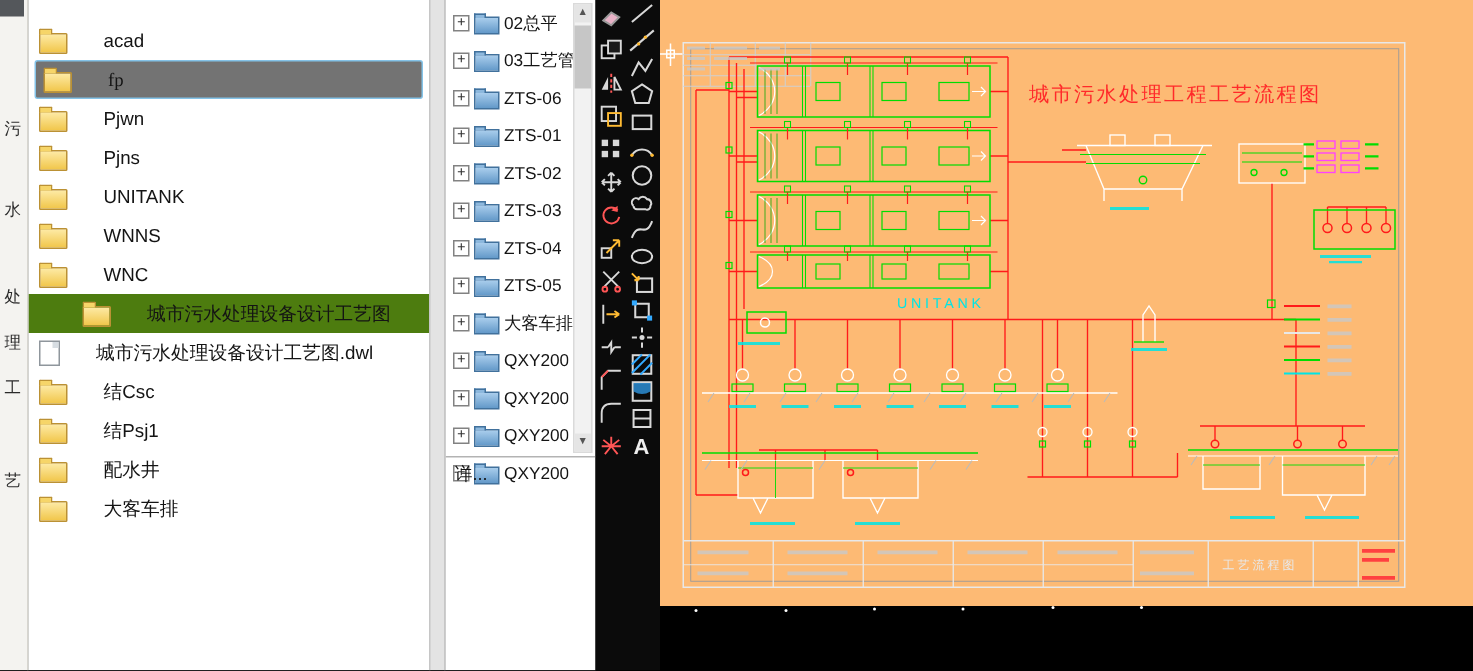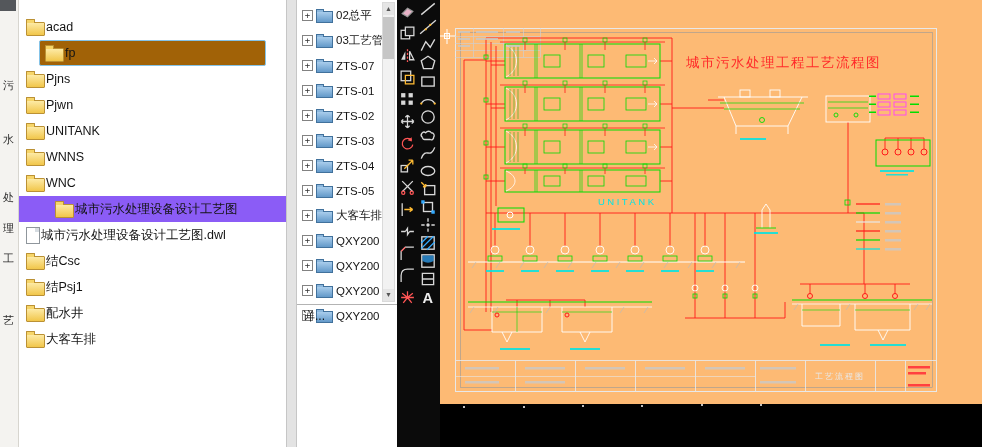--- a/index.html
+++ b/index.html
@@ -7,24 +7,24 @@
           font-family:"Liberation Sans",sans-serif;}
 
   
   .gutter{position:absolute;left:0;top:0;width:18px;height:447px;background:#f4f3f0;border-right:1px solid #d7d5cf;}
   .gutter-chip{position:absolute;left:0;top:0;width:16px;height:11px;background:#54575b;}
   .gutter-char{position:absolute;left:3px;font-size:11px;color:#2a2a2a;}
 
   
   .file-panel{position:absolute;left:19px;top:0;width:267px;height:447px;background:#fff;overflow:hidden;}
   .file-list{position:absolute;left:0;top:14px;width:100%;}
-  .file-row{position:relative;height:26px;display:flex;align-items:center;gap:1px;padding-left:7px;
+  .file-row{position:relative;height:26px;display:flex;align-items:center;gap:24px;padding-left:7px;
             font-size:12.5px;color:#141414;box-sizing:border-box;}
-  .file-row.selected{background:#a16207;border:1px solid #84c3e8;border-radius:2px;margin:0 20px;padding-left:5px;}
-  .file-row.highlighted{background:#8b5cf6;padding-left:36px;}
+  .file-row.selected{background:#737373;border:1px solid #84c3e8;border-radius:2px;margin:0 4px;padding-left:5px;font-family:Liberation Serif, serif;}
+  .file-row.highlighted{background:#4d7c0f;padding-left:36px;}
   .icon-folder{width:17px;height:12px;flex:none;position:relative;border-radius:1px;
                background:linear-gradient(180deg,#fdeaa5,#f1c64a);border:1px solid #bb9134;margin-top:3px;}
   .icon-folder::before{content:"";position:absolute;top:-4px;left:-1px;width:7px;height:3px;
                background:#f6d569;border:1px solid #bb9134;border-bottom:none;border-radius:1px 1px 0 0;}
   .icon-file{width:12px;height:15px;flex:none;background:#fff;border:1px solid #8f969c;position:relative;}
   .icon-file::after{content:"";position:absolute;right:0;top:0;width:4px;height:4px;background:#d7dde2;}
 
   
   .splitter{position:absolute;left:286px;top:0;width:11px;height:447px;background:#e3e3e3;
             border-left:1px solid #c6c6c6;border-right:1px solid #c6c6c6;box-sizing:border-box;}
@@ -85,25 +85,25 @@
         <div class="file-row">
           <span class="icon-folder"></span>
           <span>acad</span>
         </div>
         <div class="file-row selected">
           <span class="icon-folder"></span>
           <span>fp</span>
         </div>
         <div class="file-row">
           <span class="icon-folder"></span>
+          <span>Pjwn</span>
+        </div>
+        <div class="file-row">
+          <span class="icon-folder"></span>
           <span>Pjns</span>
-        </div>
-        <div class="file-row">
-          <span class="icon-folder"></span>
-          <span>Pjwn</span>
         </div>
         <div class="file-row">
           <span class="icon-folder"></span>
           <span>UNITANK</span>
         </div>
         <div class="file-row">
           <span class="icon-folder"></span>
           <span>WNNS</span>
         </div>
         <div class="file-row">
@@ -147,21 +147,21 @@
           <span class="tree-label">02总平</span>
         </div>
         <div class="tree-row">
           <span class="plusbox">+</span>
           <span class="tree-folder"></span>
           <span class="tree-label">03工艺管</span>
         </div>
         <div class="tree-row">
           <span class="plusbox">+</span>
           <span class="tree-folder"></span>
-          <span class="tree-label">ZTS-07</span>
+          <span class="tree-label">ZTS-06</span>
         </div>
         <div class="tree-row">
           <span class="plusbox">+</span>
           <span class="tree-folder"></span>
           <span class="tree-label">ZTS-01</span>
         </div>
         <div class="tree-row">
           <span class="plusbox">+</span>
           <span class="tree-folder"></span>
           <span class="tree-label">ZTS-02</span>

